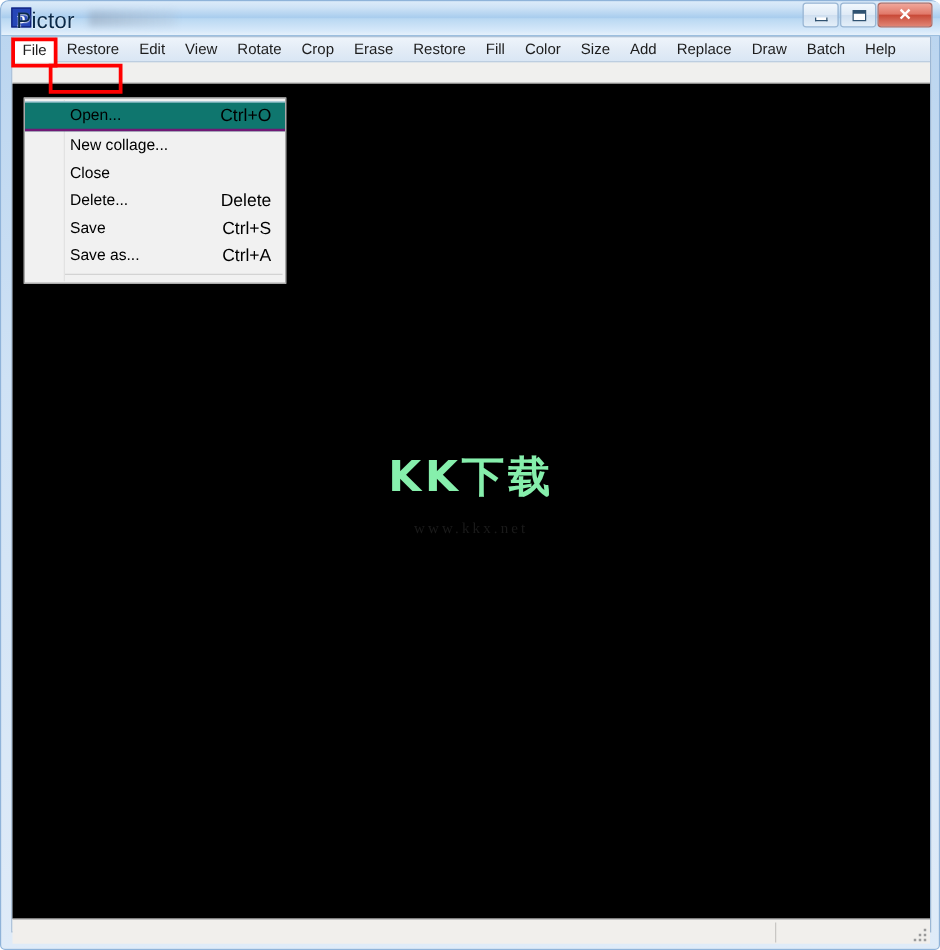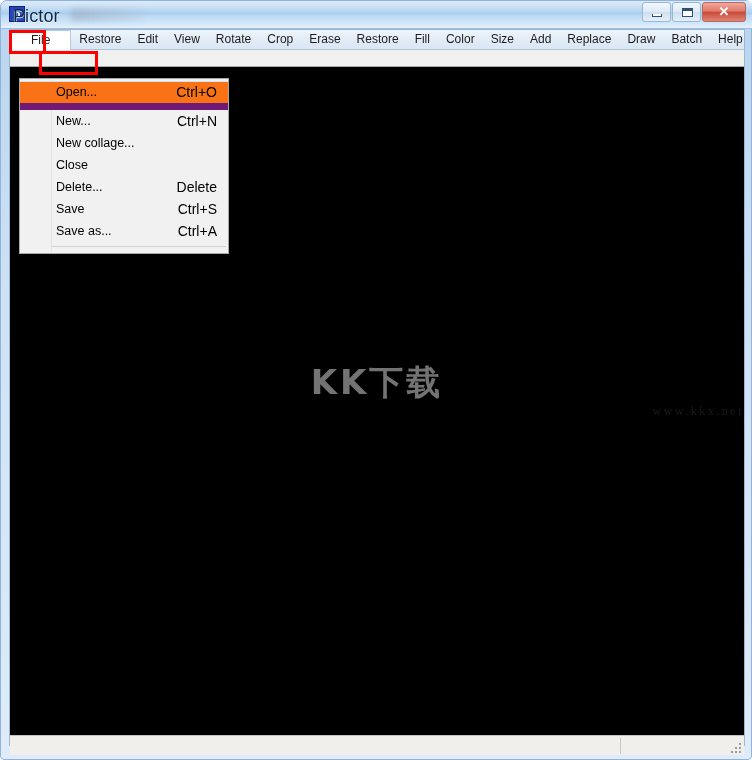--- a/index.html
+++ b/index.html
@@ -152,21 +152,21 @@
     padding: 0 8px;
     font-size: 12px;
     color: #1d1d1d;
     font-family: "Liberation Sans", sans-serif;
     vertical-align: top;
   }
   .menu-item.active {
     background: #ffffff;
     border: 1px solid #b8cbe0;
     border-bottom: 1px solid #ffffff;
-    padding: 0 20px;
+    padding: 0 7px;
     height: 19px;
     line-height: 18px;
   }
 
   
   #toolbar {
     position: absolute;
     left: 0; top: 20px;
     width: 734px;
     height: 17px;
@@ -187,32 +187,31 @@
   #watermark {
     position: absolute;
     left: 0; right: 0;
     top: 296px;
     text-align: center;
     user-select: none;
   }
   #watermark .wm-main {
     font-size: 34px;
     font-weight: bold;
-    color: #737373;
+    color: #86efac;
     letter-spacing: 3px;
     font-family: "DejaVu Sans", sans-serif;
     line-height: 38px;
   }
   #watermark .wm-sub {
     font-size: 12px;
     color: #1a1a1a;
     letter-spacing: 2.5px;
     font-family: "Liberation Serif", serif;
-    margin-top: 3px;
-    text-align: right;
+    margin-top: 14px;
   }
 
   
   #statusbar {
     position: absolute;
     left: 0; top: 705px;
     width: 734px;
     height: 20px;
     background: #f1efec;
     border-top: 1px solid #c3c3c3;
@@ -260,23 +259,23 @@
     line-height: 22px;
     padding-left: 36px;
     padding-right: 10px;
     font-size: 12.5px;
     color: #000000;
     font-family: "Liberation Sans", sans-serif;
     white-space: nowrap;
     z-index: 2;
   }
   .dd-item.highlighted {
-    background: #f97316;
+    background: #0f766e;
     border-top: 1px solid #cfe2f3;
-    border-bottom: 7px solid #701a75;
+    border-bottom: 2px solid #701a75;
     height: 21px;
     line-height: 20px;
   }
   .dd-shortcut {
     position: absolute;
     right: 11px; top: 0;
     font-size: 14px;
     color: #000000;
   }
   .dd-sep {
@@ -362,24 +361,20 @@
     </div>
 
     <div id="dropdown">
       <div id="dropdown-gutter"></div>
 
       <div class="dd-item highlighted">
         <span>Open...</span>
         <span class="dd-shortcut">Ctrl+O</span>
       </div>
 
-      <div class="dd-item">
-        <span>New...</span>
-        <span class="dd-shortcut">Ctrl+N</span>
-      </div>
 
       <div class="dd-item">
         <span>New collage...</span>
         <span class="dd-shortcut"></span>
       </div>
 
 
       <div class="dd-item">
         <span>Close</span>
         <span class="dd-shortcut"></span>

